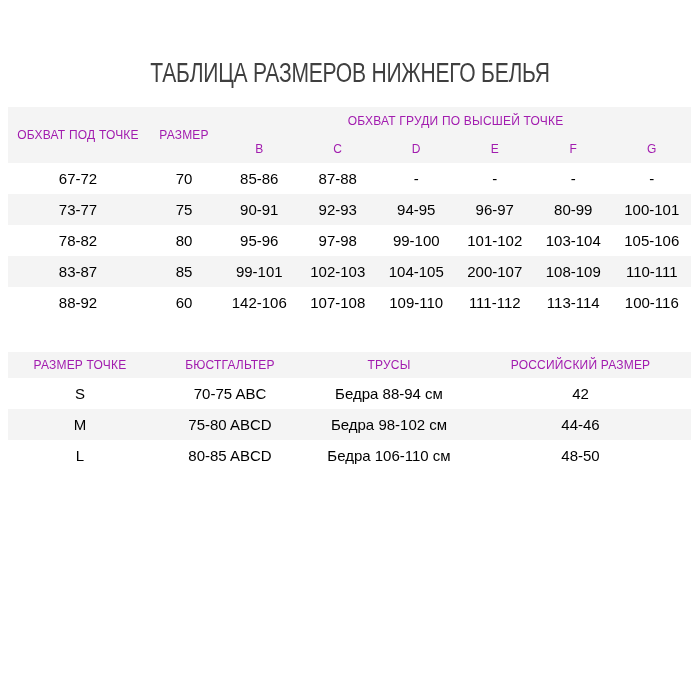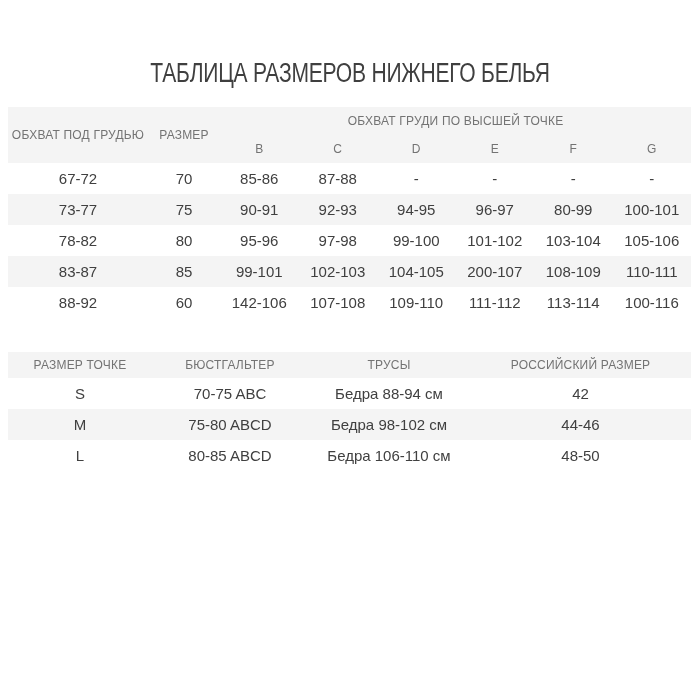--- a/index.html
+++ b/index.html
@@ -33,25 +33,25 @@
     padding: 0;
     text-align: center;
     vertical-align: middle;
     white-space: nowrap;
   }
   thead th {
     background: #f4f4f4;
     font-size: 12px;
     font-weight: 400;
     letter-spacing: 0.2px;
-    color: #737373;
+    color: #a21caf;
   }
   tbody td {
     font-size: 15px;
-    color: #404040;
+    color: #000000;
   }
   tbody tr:nth-child(even) td { background: #f4f4f4; }
 
   
   .t1 { top: 107px; }
   .t1 thead tr { height: 28px; }
   .t1 tbody tr { height: 31px; }
   .t1 col.c-ub  { width: 140px; }
   .t1 col.c-sz  { width: 72px; }
   .t1 col.c-cup { width: 78.5px; }
@@ -80,21 +80,21 @@
         <col class="c-sz">
       <col class="c-cup">
         <col class="c-cup">
         <col class="c-cup">
         <col class="c-cup">
         <col class="c-cup">
         <col class="c-cup">
     </colgroup>
     <thead>
       <tr>
-        <th rowspan="2">ОБХВАТ ПОД ГРУДЬЮ</th>
+        <th rowspan="2">ОБХВАТ ПОД ТОЧКЕ</th>
         <th rowspan="2">РАЗМЕР</th>
         <th colspan="6" class="group">ОБХВАТ ГРУДИ ПО ВЫСШЕЙ ТОЧКЕ</th>
       </tr>
       <tr class="cups">
         <th>B</th>
         <th>C</th>
         <th>D</th>
         <th>E</th>
         <th>F</th>
         <th>G</th>

